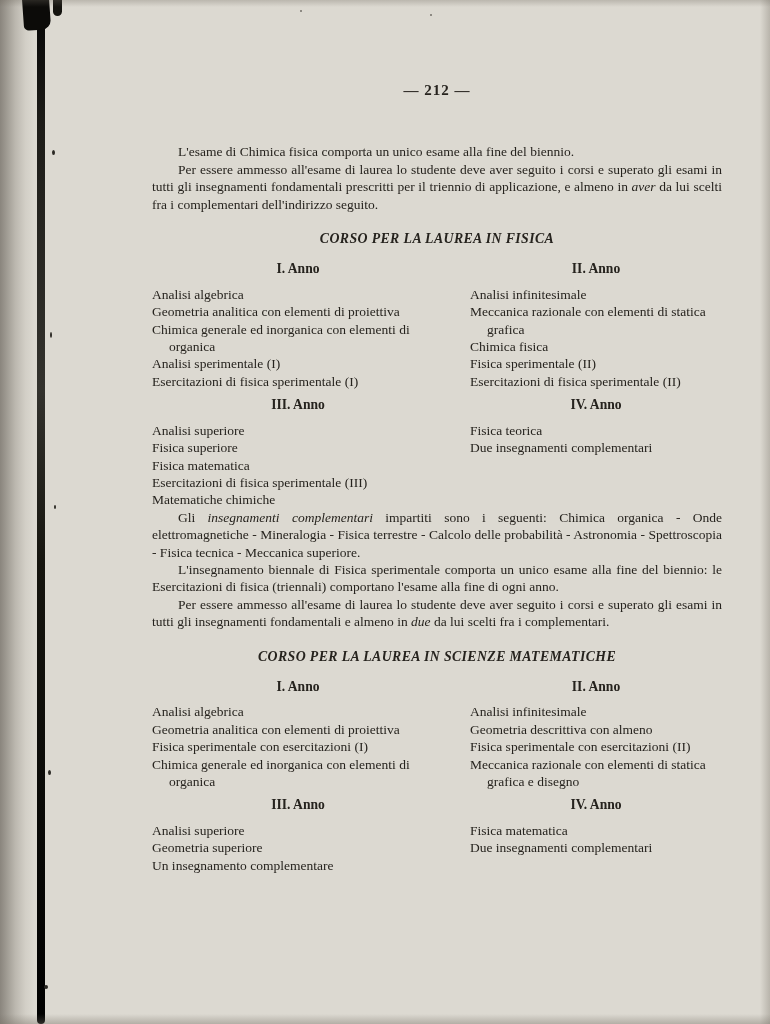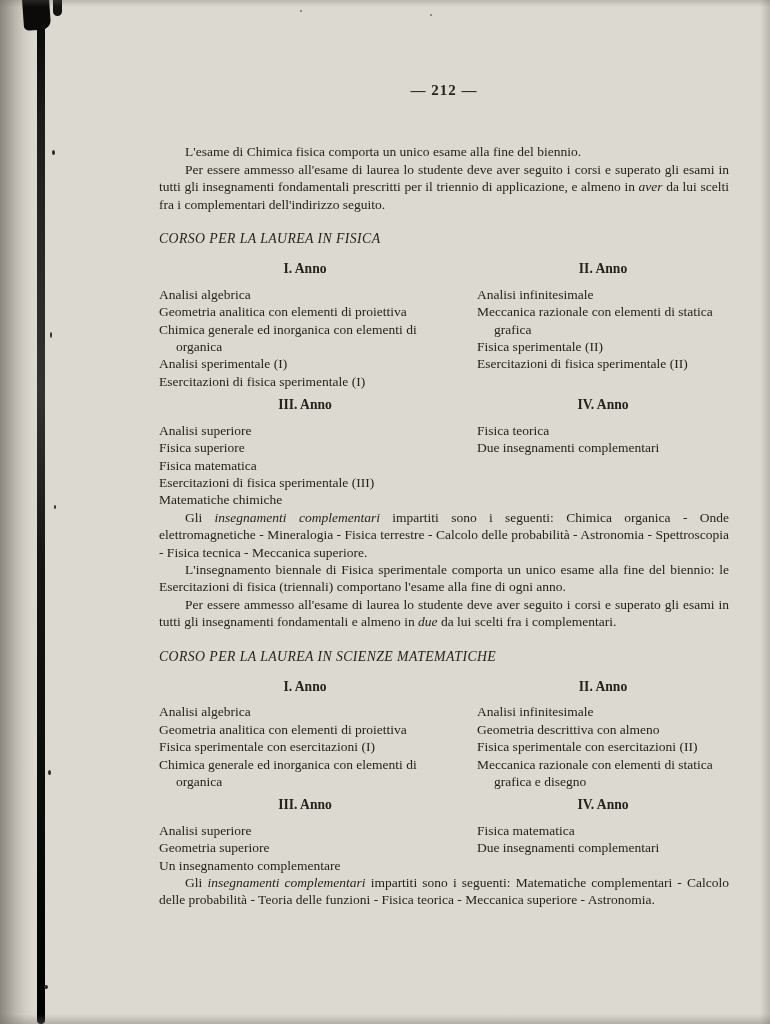--- a/index.html
+++ b/index.html
@@ -49,33 +49,33 @@
   .sp1 { left: 52px; top: 150px; width: 3px; height: 5px; }
   .sp2 { left: 50px; top: 332px; width: 2px; height: 6px; }
   .sp3 { left: 54px; top: 505px; width: 2px; height: 4px; }
   .sp4 { left: 48px; top: 770px; width: 3px; height: 5px; }
   .sp5 { left: 44px; top: 985px; width: 4px; height: 4px; }
   .sp6 { left: 300px; top: 10px; width: 2px; height: 2px; opacity:.6; }
   .sp7 { left: 430px; top: 14px; width: 2px; height: 2px; opacity:.6; }
 
   
   .content {
-    position: absolute; left: 159px; top: 0; width: 570px;
+    position: absolute; left: 152px; top: 0; width: 570px;
     font-size: 13.5px; line-height: 17.4px;
   }
   .page-number {
     margin-top: 82px; text-align: center;
     font-weight: bold; font-size: 15px; letter-spacing: 1px;
   }
   .intro { margin-top: 44px; }
   p.body-par { margin: 0; text-indent: 26px; text-align: justify; }
   .after-lists { margin-top: 10px; }
   .course-title {
-    margin: 17px 0 0; text-align: left;
-    font-style: italic; font-weight: normal; font-size: 13.8px;
+    margin: 17px 0 0; text-align: center;
+    font-style: italic; font-weight: bold; font-size: 13.8px;
     letter-spacing: 0.4px;
   }
   .cols { display: flex; gap: 12px; }
   .col-l { width: 292px; }
   .col-r { flex: 1; padding-left: 14px; }
   .year-head {
     font-weight: bold; text-align: center;
     margin-top: 13px; margin-bottom: 8px; font-size: 13.6px;
   }
   .year-head.tight { margin-top: 6px; }
@@ -118,20 +118,21 @@
         <div class="item">Analisi algebrica</div>
         <div class="item">Geometria analitica con elementi di proiettiva</div>
         <div class="item">Chimica generale ed inorganica con elementi di organica</div>
         <div class="item">Analisi sperimentale (I)</div>
         <div class="item">Esercitazioni di fisica sperimentale (I)</div>
       </div>
       <div class="col-r">
         <div class="year-head">II. Anno</div>
         <div class="item">Analisi infinitesimale</div>
         <div class="item">Meccanica razionale con elementi di statica grafica</div>
+        <div class="item">Chimica fisica</div>
         <div class="item">Fisica sperimentale (II)</div>
         <div class="item">Esercitazioni di fisica sperimentale (II)</div>
       </div>
     </div>
 
     <div class="cols">
       <div class="col-l">
         <div class="year-head tight">III. Anno</div>
         <div class="item">Analisi superiore</div>
         <div class="item">Fisica superiore</div>
@@ -176,16 +177,15 @@
         <div class="item">Geometria superiore</div>
         <div class="item">Un insegnamento complementare</div>
       </div>
       <div class="col-r">
         <div class="year-head tight">IV. Anno</div>
         <div class="item">Fisica matematica</div>
         <div class="item">Due insegnamenti complementari</div>
       </div>
     </div>
 
-    <p class="body-par after-lists"><span>Gli </span><em>insegnamenti complementari</em><span> impartiti sono i seguenti: Matematiche complementari - Calcolo delle probabilità - Teoria delle funzioni - Fisica teorica - Meccanica superiore - Astronomia.</span></p>
 
   </div>
 </div>
 
 </body></html>

